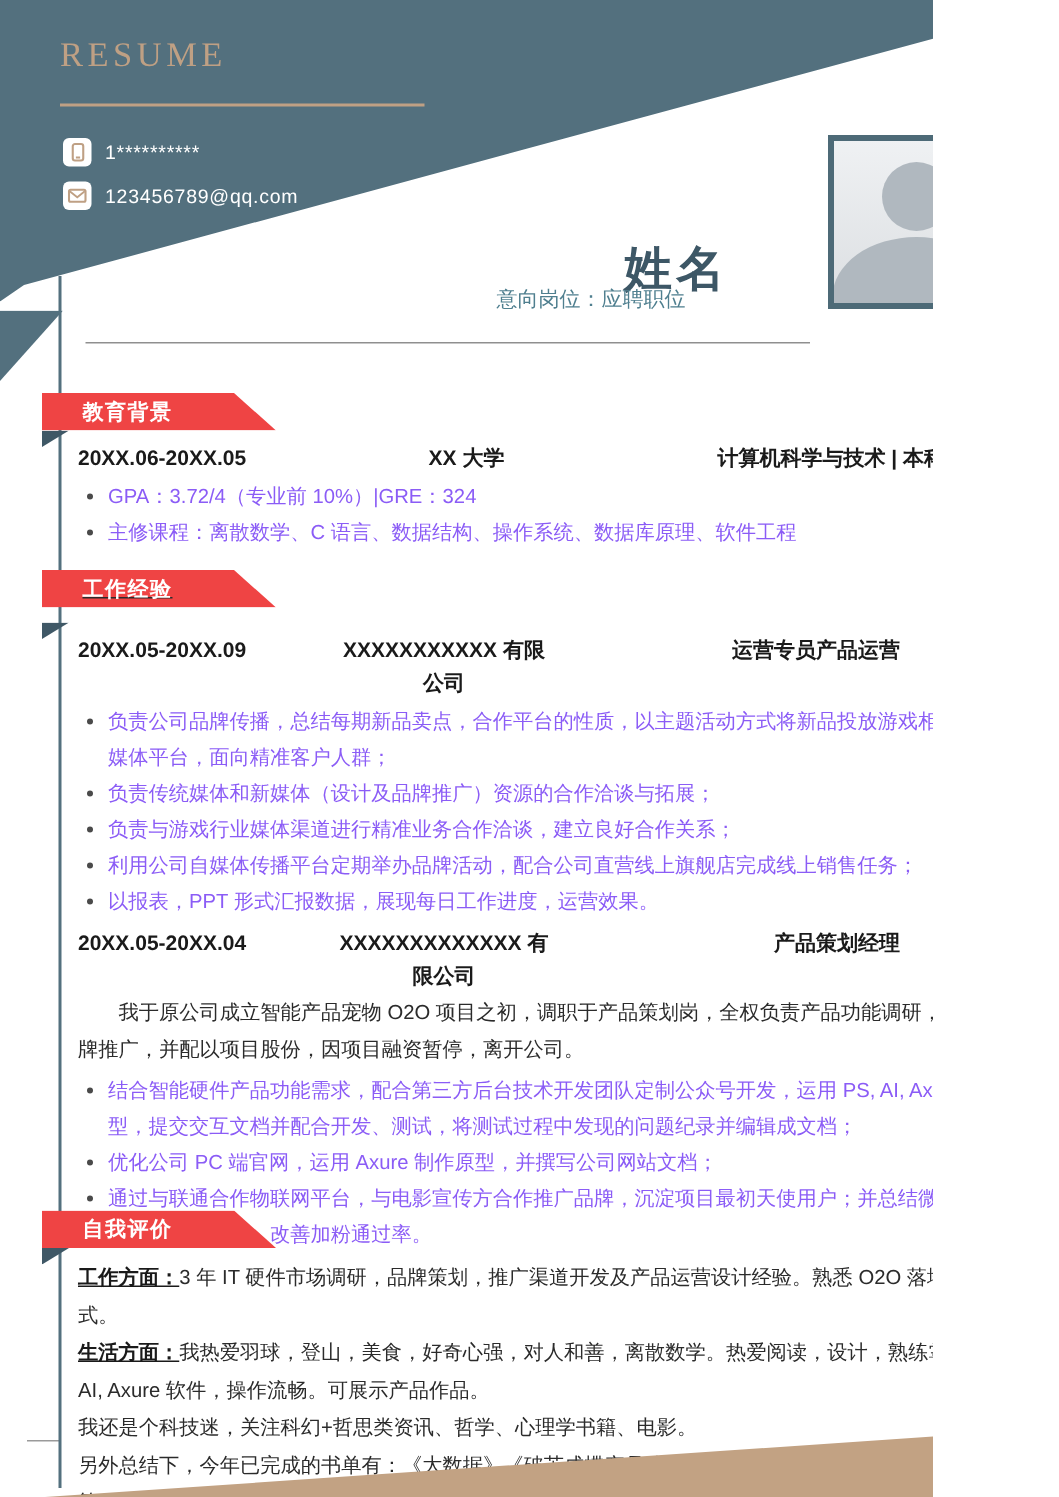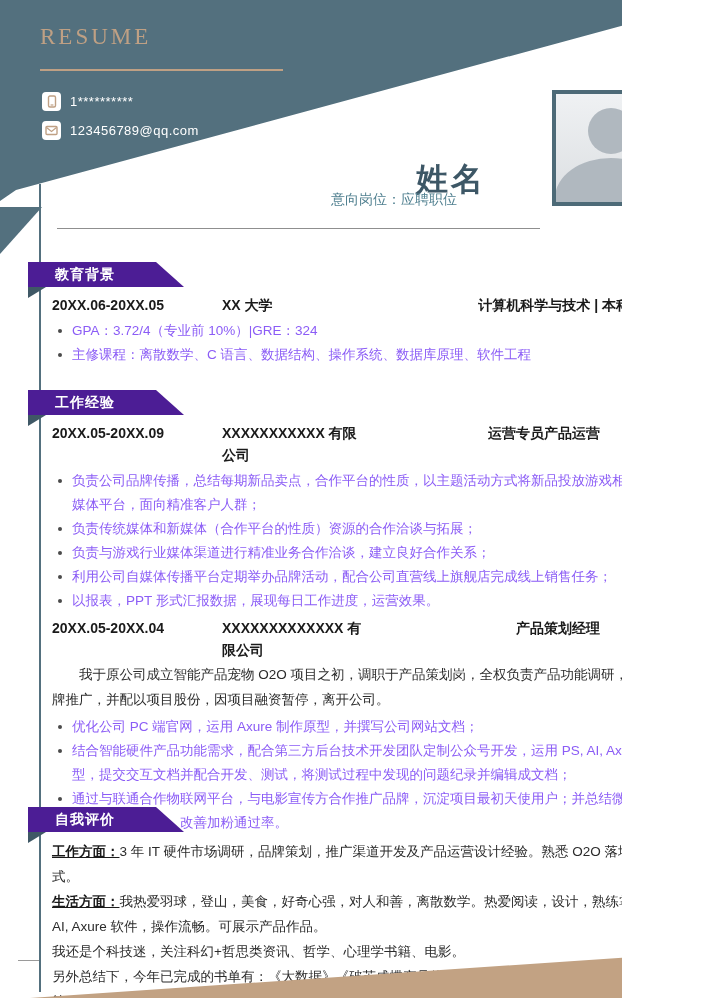--- a/index.html
+++ b/index.html
@@ -33,30 +33,30 @@
 
   
   .mark{position:absolute;background:#9a9a9a;}
   .mark.tr-v{left:664px;top:22px;width:1px;height:20px;}
   .mark.tr-h{left:664px;top:42px;width:28px;height:1px;}
   .mark.bl-h{left:18px;top:960px;width:22px;height:1px;}
 
   .left-line{position:absolute;left:39px;top:184px;width:2px;height:808px;background:#53707e;}
 
   
-  .ribbon{position:absolute;left:28px;width:156px;height:25px;background:#4c1d95;
+  .ribbon{position:absolute;left:28px;width:156px;height:25px;background:#ef4444;
           clip-path:polygon(0 0,128px 0,156px 25px,0 25px);z-index:3;}
   .ribbon .rlabel{display:block;padding-left:27px;line-height:25px;color:#fff;font-size:14px;font-weight:bold;letter-spacing:1px;}
   .rfold{position:absolute;left:28px;width:18px;height:11px;background:#3f5866;
           clip-path:polygon(0 0,100% 0,0 100%);z-index:2;}
 
   
   .content{position:absolute;left:52px;width:636px;font-size:13.5px;line-height:24px;}
   .hdr-row{display:flex;align-items:baseline;font-weight:bold;font-size:14px;color:#1a1a1a;line-height:22px;}
-  .hdr-date{width:170px;} .hdr-mid{flex:1;} 
+  .hdr-date{width:170px;} .hdr-mid{flex:1;text-align:center;} 
   .hdr-right{width:230px;text-align:right;}
   .hdr-right.edu{padding-right:58px;} .hdr-right.job{padding-right:88px;}
 
   ul.blist{list-style:none;margin:3px 0 0 0;padding:0;}
   ul.blist li{position:relative;padding-left:20px;line-height:24px;color:#8b5cf6;}
   ul.blist li::before{content:'';position:absolute;left:6px;top:10px;width:4px;height:4px;border-radius:50%;background:#4a4a4a;}
 
   .job2{margin-top:4px;}
   .job-summary{margin:1px 0 0 0;text-indent:2em;line-height:25px;}
 
@@ -122,52 +122,52 @@
       <span class="hdr-date">20XX.06-20XX.05</span>
       <span class="hdr-mid">XX 大学</span>
       <span class="hdr-right edu">计算机科学与技术 | 本科</span>
     </div>
     <ul class="blist">
       <li>GPA：3.72/4（专业前 10%）|GRE：324</li>
       <li>主修课程：离散数学、C 语言、数据结构、操作系统、数据库原理、软件工程</li>
     </ul>
   </div>
 
-  <div class="ribbon" style="top:390px;">
+  <div class="ribbon" style="top:380px;text-decoration:underline;">
     <span class="rlabel">工作经验</span>
   </div>
   <div class="rfold" style="top:415px;"></div>
 
   <div class="content" style="top:422px;">
 
     <div>
       <div class="hdr-row">
         <span class="hdr-date">20XX.05-20XX.09</span>
         <span class="hdr-mid">XXXXXXXXXXX 有限公司</span>
         <span class="hdr-right job">运营专员产品运营</span>
       </div>
       <ul class="blist">
         <li>负责公司品牌传播，总结每期新品卖点，合作平台的性质，以主题活动方式将新品投放游戏相关行业的媒体平台，面向精准客户人群；</li>
-        <li>负责传统媒体和新媒体（合作平台的性质）资源的合作洽谈与拓展；</li>
+        <li>负责传统媒体和新媒体（设计及品牌推广）资源的合作洽谈与拓展；</li>
         <li>负责与游戏行业媒体渠道进行精准业务合作洽谈，建立良好合作关系；</li>
         <li>利用公司自媒体传播平台定期举办品牌活动，配合公司直营线上旗舰店完成线上销售任务；</li>
         <li>以报表，PPT 形式汇报数据，展现每日工作进度，运营效果。</li>
       </ul>
     </div>
 
     <div class="job2">
       <div class="hdr-row">
         <span class="hdr-date">20XX.05-20XX.04</span>
         <span class="hdr-mid">XXXXXXXXXXXXX 有限公司</span>
         <span class="hdr-right job">产品策划经理</span>
       </div>
       <p class="job-summary">我于原公司成立智能产品宠物 O2O 项目之初，调职于产品策划岗，全权负责产品功能调研，设计及品牌推广，并配以项目股份，因项目融资暂停，离开公司。</p>
       <ul class="blist">
+        <li>结合智能硬件产品功能需求，配合第三方后台技术开发团队定制公众号开发，运用 PS, AI, Axure 制作原型，提交交互文档并配合开发、测试，将测试过程中发现的问题纪录并编辑成文档；</li>
         <li>优化公司 PC 端官网，运用 Axure 制作原型，并撰写公司网站文档；</li>
-        <li>结合智能硬件产品功能需求，配合第三方后台技术开发团队定制公众号开发，运用 PS, AI, Axure 制作原型，提交交互文档并配合开发、测试，将测试过程中发现的问题纪录并编辑成文档；</li>
         <li>通过与联通合作物联网平台，与电影宣传方合作推广品牌，沉淀项目最初天使用户；并总结微信营销软件加粉数据方法，改善加粉通过率。</li>
       </ul>
     </div>
 
   </div>
 
   <div class="ribbon" style="top:807px;">
     <span class="rlabel">自我评价</span>
   </div>
   <div class="rfold" style="top:832px;"></div>

